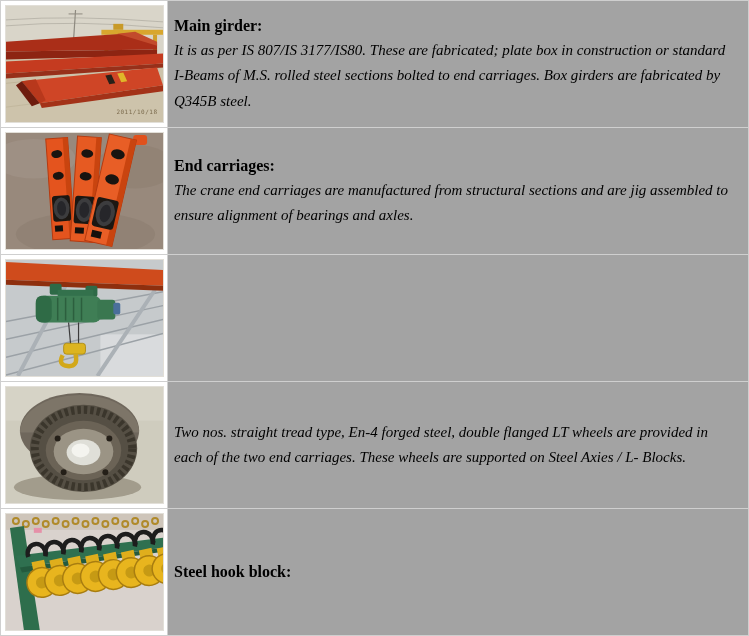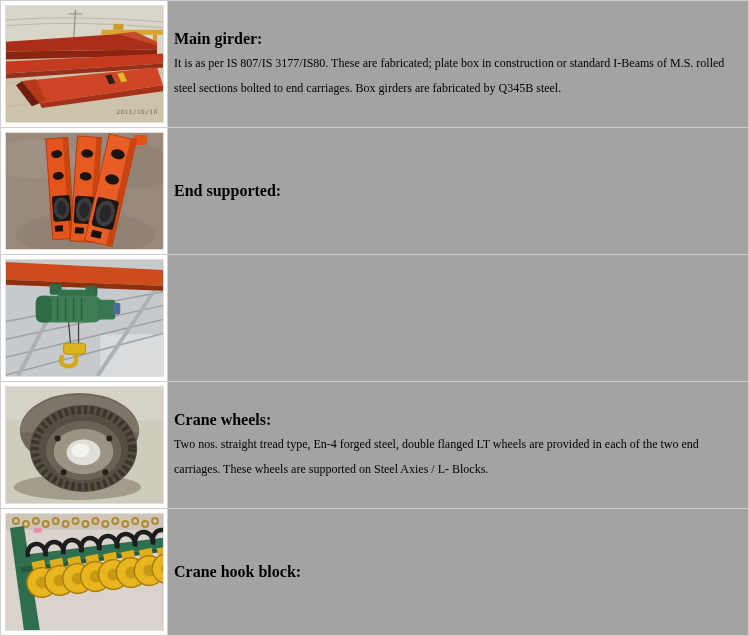--- a/index.html
+++ b/index.html
@@ -28,21 +28,21 @@
   .watermark {
     position:absolute; right:5px; bottom:7px;
     font-size:6px; color:#7c6c4e; letter-spacing:.5px;
     font-family:"DejaVu Sans Mono",monospace;
   }
   .text-cell {
     flex:1; display:flex; flex-direction:column; justify-content:center;
     padding:2px 10px 2px 6px;
   }
   .heading { font-weight:bold; font-size:16px; line-height:24px; }
-  .body { font-size:12px; line-height:25.5px; max-width:578px; }
+  .body { font-size:15px; line-height:25.5px; max-width:578px;font-style:italic; }
 </style>
 </head>
 <body>
 
 <div class="page">
 
   <div class="row">
     <div class="img-cell">
       <div class="photo-wrap">
         <svg class="photo" viewBox="0 0 158 117" preserveAspectRatio="none">
@@ -122,21 +122,22 @@
             <ellipse cx="13" cy="44" rx="7" ry="5" fill="#191410"></ellipse>
             <rect x="3" y="64" width="22" height="30" rx="3" fill="#1c1712"></rect>
             <ellipse cx="14" cy="79" rx="9.5" ry="13" fill="#3c3c3e"></ellipse>
             <ellipse cx="14" cy="79" rx="5.5" ry="9" fill="#26262a"></ellipse>
             <rect x="5" y="98" width="10" height="7" fill="#15100c"></rect>
           </g>
         </svg>
       </div>
     </div>
     <div class="text-cell">
-      <div class="heading">End supported:</div>
+      <div class="heading">End carriages:</div>
+      <div class="body">The crane end carriages are manufactured from structural sections and are jig assembled to ensure alignment of bearings and axles.</div>
     </div>
   </div>
 
   <div class="row">
     <div class="img-cell">
       <div class="photo-wrap">
         <svg class="photo" viewBox="0 0 158 117" preserveAspectRatio="none">
           <rect width="158" height="117" fill="#c6cacc"></rect>
           <rect x="95" y="75" width="63" height="42" fill="#d9dbdd"></rect>
           <g stroke="#9ba1a6" stroke-width="1.5">
@@ -201,21 +202,20 @@
             <circle cx="104" cy="52" r="3" fill="#241f18"></circle>
             <circle cx="58" cy="86" r="3" fill="#241f18"></circle>
             <circle cx="100" cy="86" r="3" fill="#241f18"></circle>
             <ellipse cx="78" cy="66" rx="17" ry="13" fill="#dfdfd8"></ellipse>
             <ellipse cx="75" cy="64" rx="9" ry="7" fill="#f4f4ef"></ellipse>
           </g>
         </svg>
       </div>
     </div>
     <div class="text-cell">
-      <div class="heading">Crane wheels:</div>
       <div class="body">Two nos. straight tread type, En-4 forged steel, double flanged LT wheels are provided in each of the two end carriages. These wheels are supported on Steel Axies / L- Blocks.</div>
     </div>
   </div>
 
   <div class="row">
     <div class="img-cell">
       <div class="photo-wrap">
         <svg class="photo" viewBox="0 0 158 117" preserveAspectRatio="none">
           <rect width="158" height="117" fill="#d9d2cd"></rect>
           <rect width="158" height="16" fill="#cec5ba"></rect>
@@ -289,17 +289,17 @@
               <path d="M2,12 a9,10 0 1 1 17,3" fill="none" stroke="#1d1d1d" stroke-width="4.5"></path>
               <rect x="4" y="18" width="13" height="11" fill="#dfae1c"></rect>
               <circle cx="10" cy="40" r="15" fill="#e8b51e" stroke="#a87d10" stroke-width="1.5"></circle>
               <circle cx="10" cy="40" r="6" fill="#c69a14"></circle>
             </g>
           </g>
         </svg>
       </div>
     </div>
     <div class="text-cell">
-      <div class="heading">Crane hook block:</div>
+      <div class="heading">Steel hook block:</div>
     </div>
   </div>
 
 </div>
 
 </body></html>

